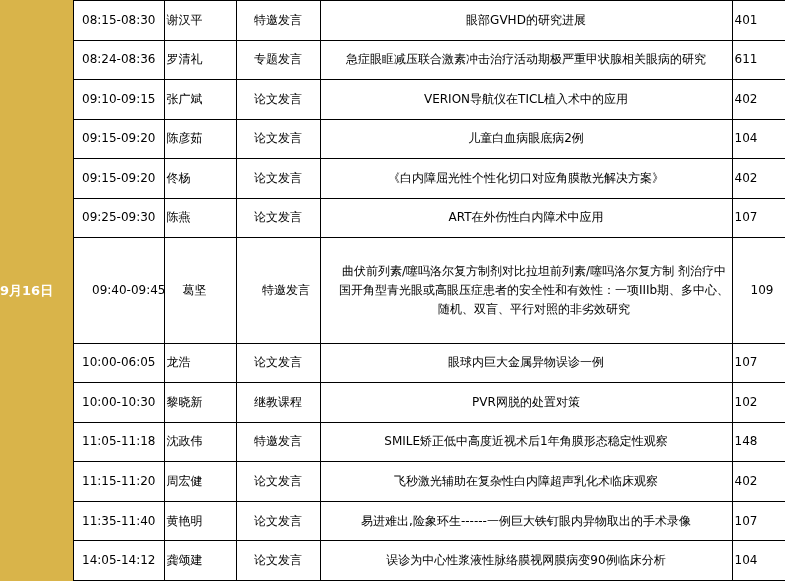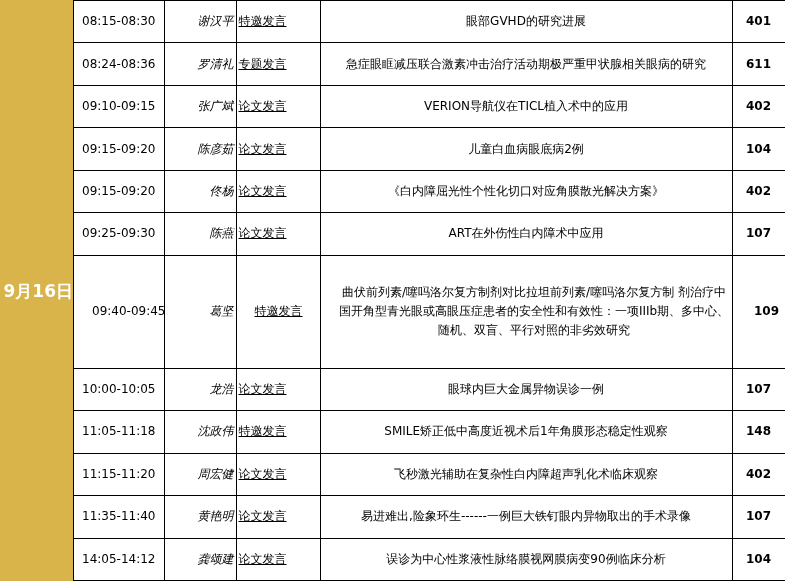--- a/index.html
+++ b/index.html
@@ -27,22 +27,22 @@
     position: relative;
     border-right: 1px solid #000;
     box-sizing: border-box;
   }
   .date-label {
     position: absolute;
     left: 0;
     right: 0;
     top: 50%;
     transform: translateY(-50%);
-    text-align: right;
-    font-size: 17px;
+    text-align: left;
+    font-size: 13px;
     font-weight: bold;
     color: #ffffff;
     letter-spacing: 0px;
   }
   table.sched {
     border-collapse: collapse;
     width: 711px;
     table-layout: fixed;
     border-top: 1px solid #000;
     border-left: 0;
@@ -58,38 +58,35 @@
     line-height: 17px;
     box-sizing: border-box;
   }
   td.c-time {
     width: 90px;
     text-align: center;
     white-space: nowrap;
   }
   td.c-speaker {
     width: 72px;
-    text-align: right;
-    font-style: italic;
+    text-align: left;
   }
   td.c-type {
     width: 84px;
-    text-align: left;
-    text-decoration: underline;
+    text-align: center;
   }
   td.c-title {
     width: 412px;
     text-align: center;
     padding: 4px 8px;
   }
   td.c-room {
     width: 53px;
-    text-align: center;
+    text-align: left;
     border-right: 1px solid #000;
-    font-weight: bold;
   }
   tr.r-tall td {
     line-height: 19px;
     padding-left: 18px;
   }
 </style>
 </head>
 <body>
 
 <div class="schedule-wrap">
@@ -151,27 +148,34 @@
 
       <tr class="r-tall">
         <td class="c-time">09:40-09:45</td>
         <td class="c-speaker">葛坚</td>
         <td class="c-type">特邀发言</td>
         <td class="c-title">曲伏前列素/噻吗洛尔复方制剂对比拉坦前列素/噻吗洛尔复方制 剂治疗中国开角型青光眼或高眼压症患者的安全性和有效性：一项IIIb期、多中心、随机、双盲、平行对照的非劣效研究</td>
         <td class="c-room">109</td>
       </tr>
 
       <tr>
-        <td class="c-time">10:00-10:05</td>
+        <td class="c-time">10:00-06:05</td>
         <td class="c-speaker">龙浩</td>
         <td class="c-type">论文发言</td>
         <td class="c-title">眼球内巨大金属异物误诊一例</td>
         <td class="c-room">107</td>
       </tr>
 
+      <tr>
+        <td class="c-time">10:00-10:30</td>
+        <td class="c-speaker">黎晓新</td>
+        <td class="c-type">继教课程</td>
+        <td class="c-title">PVR网脱的处置对策</td>
+        <td class="c-room">102</td>
+      </tr>
 
       <tr>
         <td class="c-time">11:05-11:18</td>
         <td class="c-speaker">沈政伟</td>
         <td class="c-type">特邀发言</td>
         <td class="c-title">SMILE矫正低中高度近视术后1年角膜形态稳定性观察</td>
         <td class="c-room">148</td>
       </tr>
 
       <tr>

